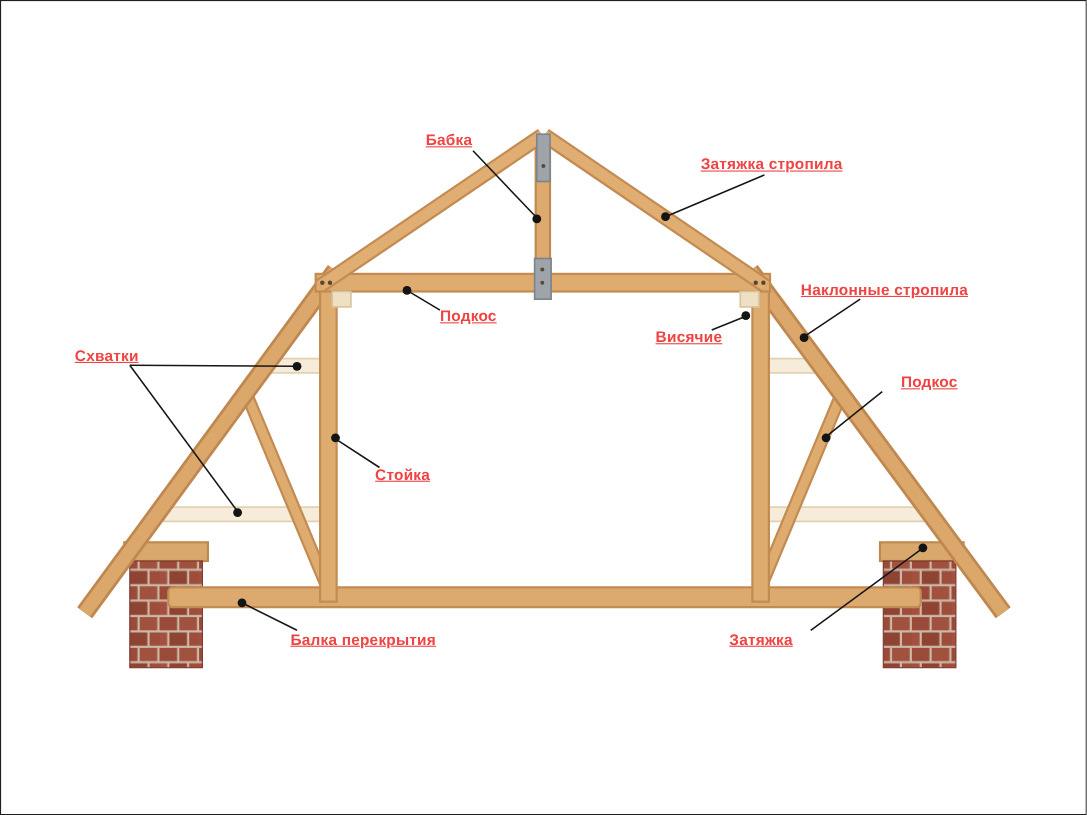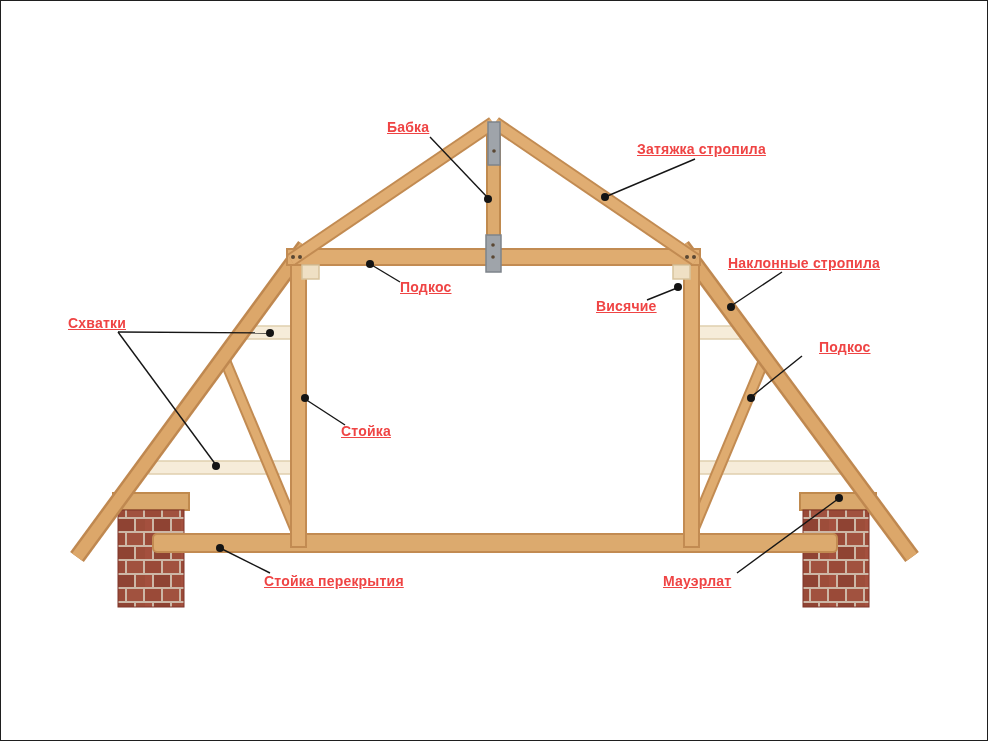--- a/index.html
+++ b/index.html
@@ -134,16 +134,16 @@
   </svg>
 
   <div class="lbl" style="left:386px;top:119px">Бабка</div>
   <div class="lbl" style="left:636px;top:141px">Затяжка стропила</div>
   <div class="lbl" style="left:399px;top:279px">Подкос</div>
   <div class="lbl" style="left:595px;top:298px">Висячие</div>
   <div class="lbl" style="left:727px;top:255px">Наклонные стропила</div>
   <div class="lbl" style="left:818px;top:339px">Подкос</div>
   <div class="lbl" style="left:67px;top:315px">Схватки</div>
   <div class="lbl" style="left:340px;top:423px">Стойка</div>
-  <div class="lbl" style="left:263px;top:573px">Стойка перекрытия</div>
-  <div class="lbl" style="left:662px;top:573px">Мауэрлат</div>
+  <div class="lbl" style="left:263px;top:573px">Балка перекрытия</div>
+  <div class="lbl" style="left:662px;top:573px">Затяжка</div>
 
 </div>
 
 </body></html>

